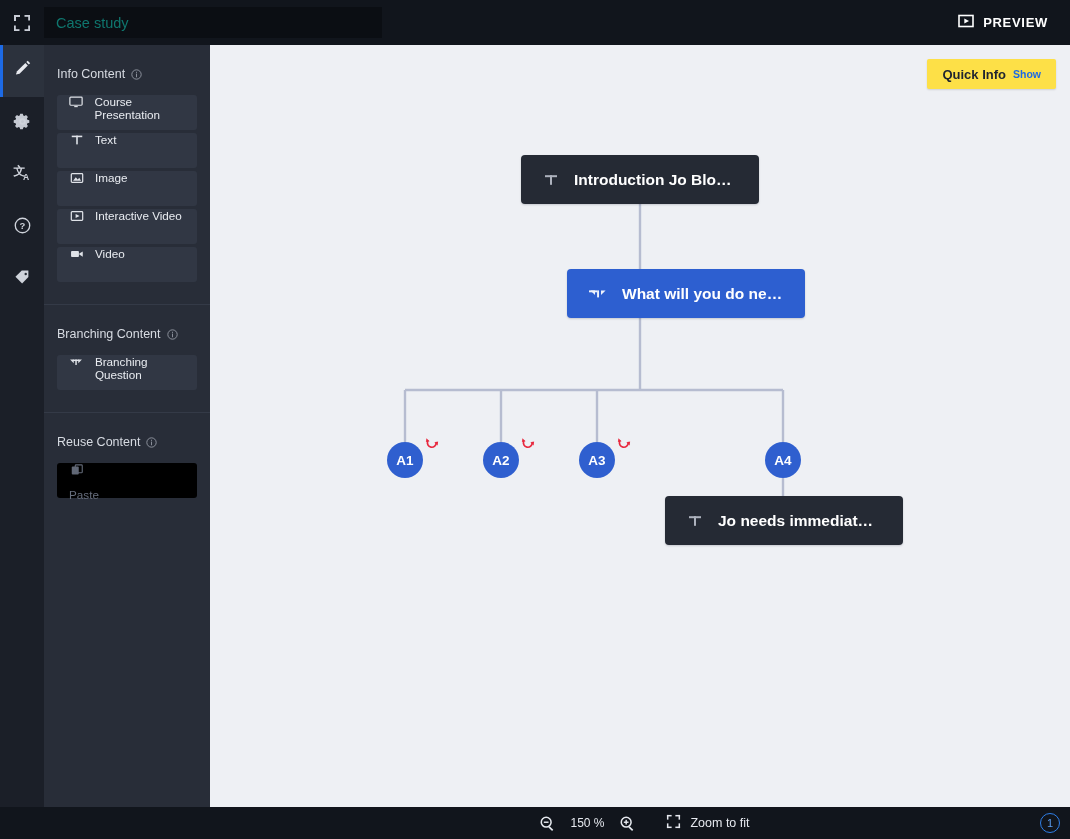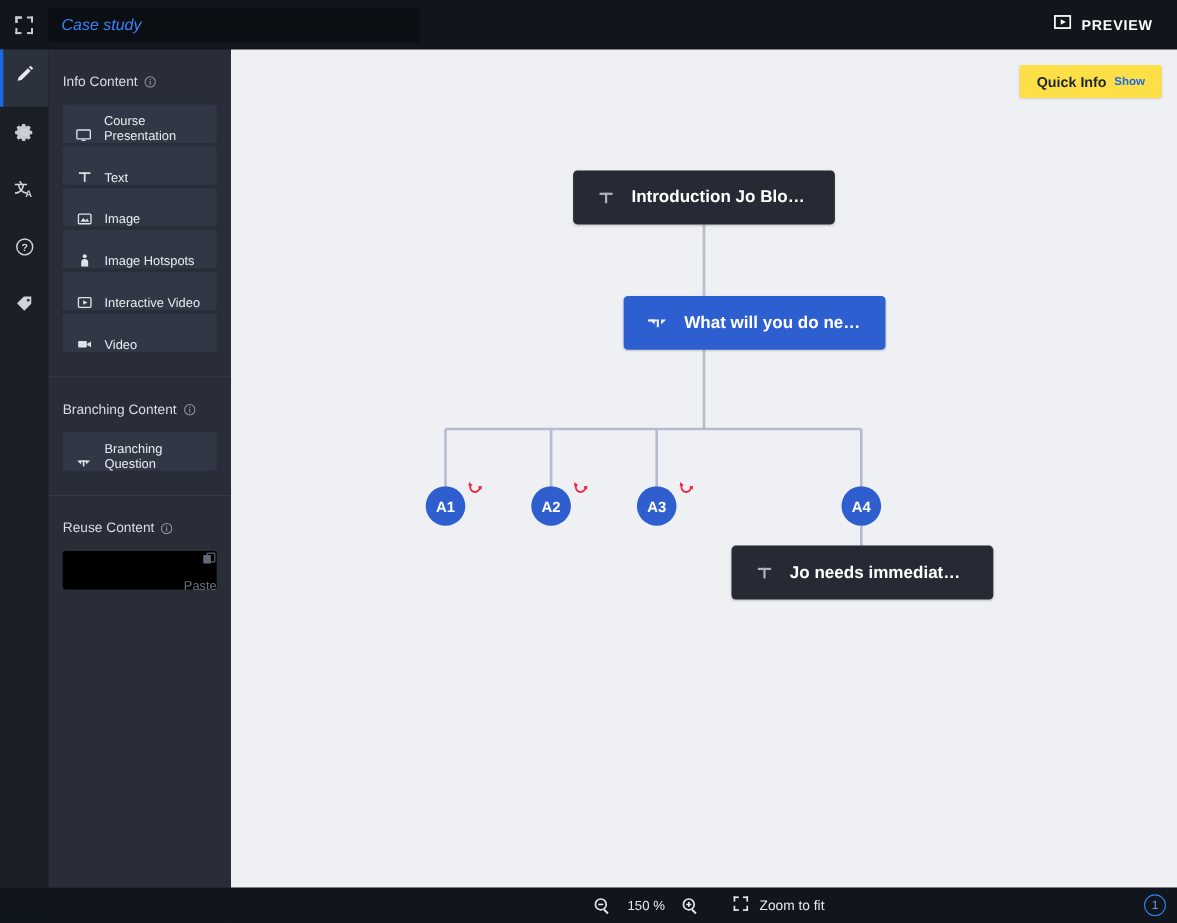--- a/index.html
+++ b/index.html
@@ -20,22 +20,22 @@
   .fullscreen-btn {
     width: 44px; height: 45px;
     display: flex; align-items: center; justify-content: center;
     cursor: pointer;
   }
   .title-field {
     width: 338px; height: 31px; margin-left: 0;
     background: #0b0e13;
     display: flex; align-items: center;
     padding: 0 12px;
-    color: #3b82f6; font-size: 14.5px;
-    border: none; outline: none; font-style: italic;
+    color: #0f766e; font-size: 14.5px;
+    border: none; outline: none;
   }
   .topbar-spacer { flex: 1; }
   .preview-btn {
     display: flex; align-items: center; gap: 9px;
     height: 45px; padding: 0 22px 0 0;
     color: #ffffff; cursor: pointer;
   }
   .preview-label { font-size: 13px; font-weight: bold; letter-spacing: .7px; }
 
   
@@ -61,21 +61,21 @@
   }
   .panel-section { padding: 0 0 0 0; }
   .section-head {
     display: flex; align-items: center; gap: 6px;
     padding: 22px 0 14px 13px;
     color: #d7dbe2; font-size: 12.5px;
   }
   .info-dot { opacity: .75; display: flex; }
   .panel-list { padding: 0 13px; }
   .panel-item {
-    display: flex; align-items: flex-end; gap: 11px;
+    display: flex; align-items: flex-start; gap: 11px;
     height: 35px; margin-bottom: 3px;
     background: #313744; border-radius: 3px;
     padding-left: 12px;
     color: #e9ecf1; font-size: 11.7px;
     cursor: pointer;
   }
   .panel-item .ic { width: 15px; display: flex; align-items: center; justify-content: center; opacity: .95; }
   .panel-item.ghost {
     background: #000000; color: #676e7d; cursor: default; flex-direction: column;
   }
@@ -261,29 +261,20 @@
             <svg width="14" height="14" viewBox="0 0 16 16">
               <rect x="1.5" y="3" width="13" height="10" rx="1" fill="none" stroke="#e9ecf1" stroke-width="1.4"></rect>
               <polygon points="3.5,11 6.6,7 8.8,9.6 10.6,7.6 12.6,11" fill="#e9ecf1"></polygon>
             </svg>
           </span>
           <span>Image</span>
         </div>
         <div class="panel-item">
           <span class="ic">
             <svg width="14" height="14" viewBox="0 0 16 16">
-              <circle cx="8" cy="3.4" r="2.1" fill="#e9ecf1"></circle>
-              <path d="M4.4 14V9.4c0-2 1.6-3.1 3.6-3.1s3.6 1.1 3.6 3.1V14z" fill="#e9ecf1"></path>
-            </svg>
-          </span>
-          <span>Image Hotspots</span>
-        </div>
-        <div class="panel-item">
-          <span class="ic">
-            <svg width="14" height="14" viewBox="0 0 16 16">
               <rect x="1.5" y="3" width="13" height="10" rx="1" fill="none" stroke="#e9ecf1" stroke-width="1.4"></rect>
               <polygon points="6.4,5.6 11,8 6.4,10.4" fill="#e9ecf1"></polygon>
             </svg>
           </span>
           <span>Interactive Video</span>
         </div>
         <div class="panel-item">
           <span class="ic">
             <svg width="14" height="14" viewBox="0 0 16 16">
               <rect x="1.2" y="4.6" width="9" height="6.8" rx="1" fill="#e9ecf1"></rect>

